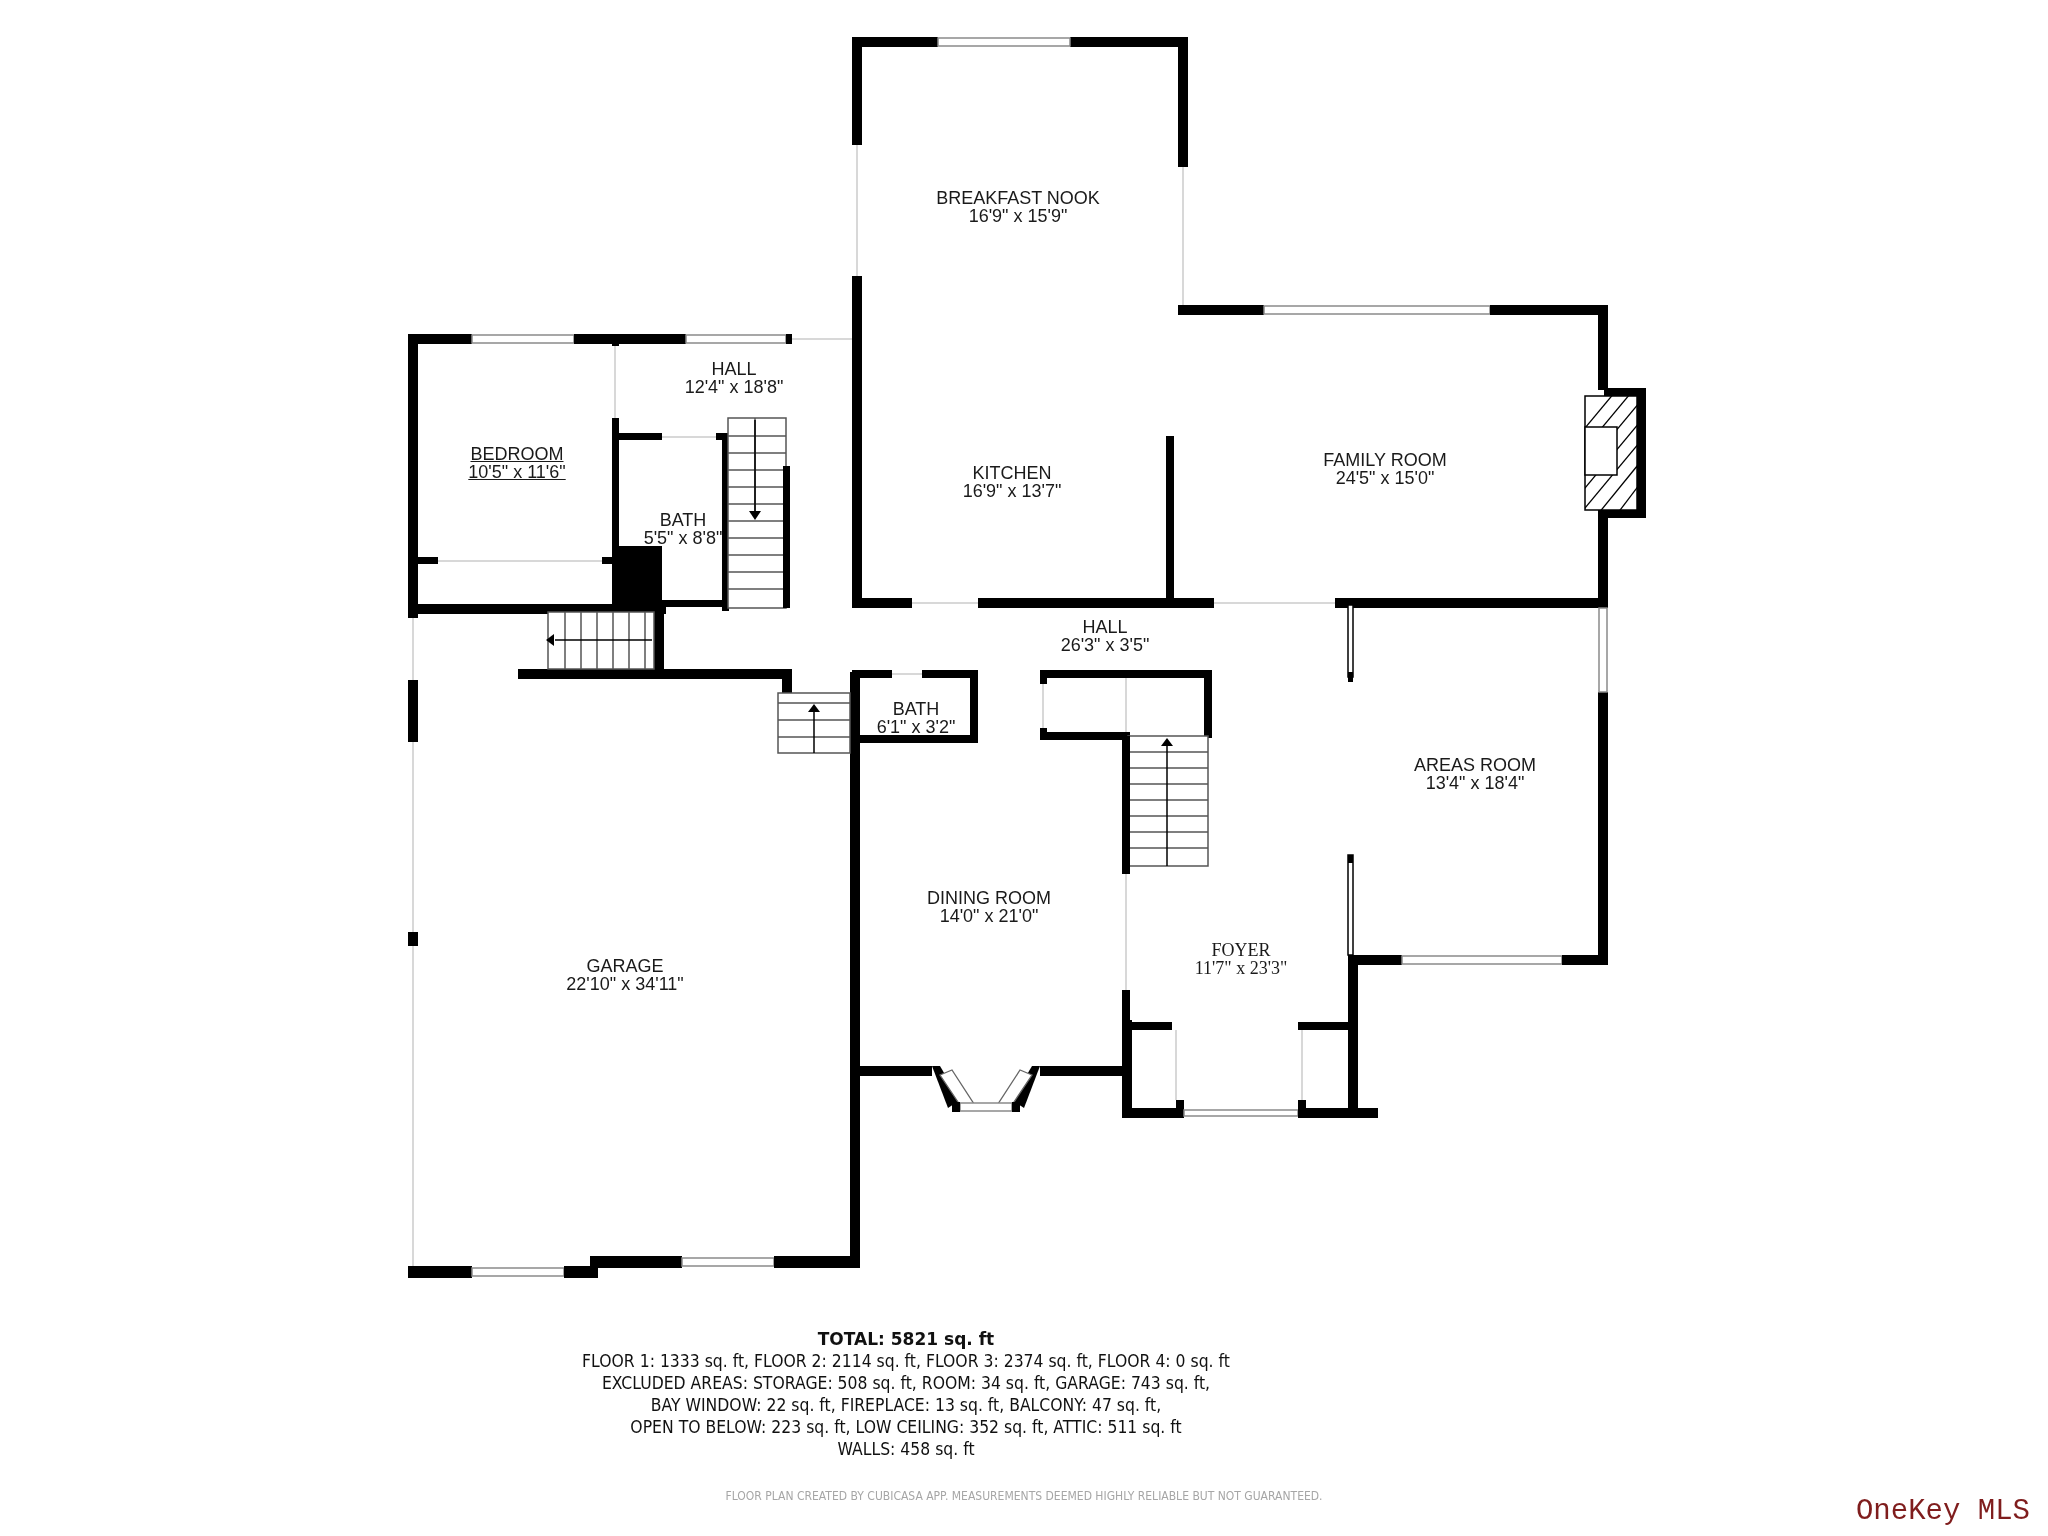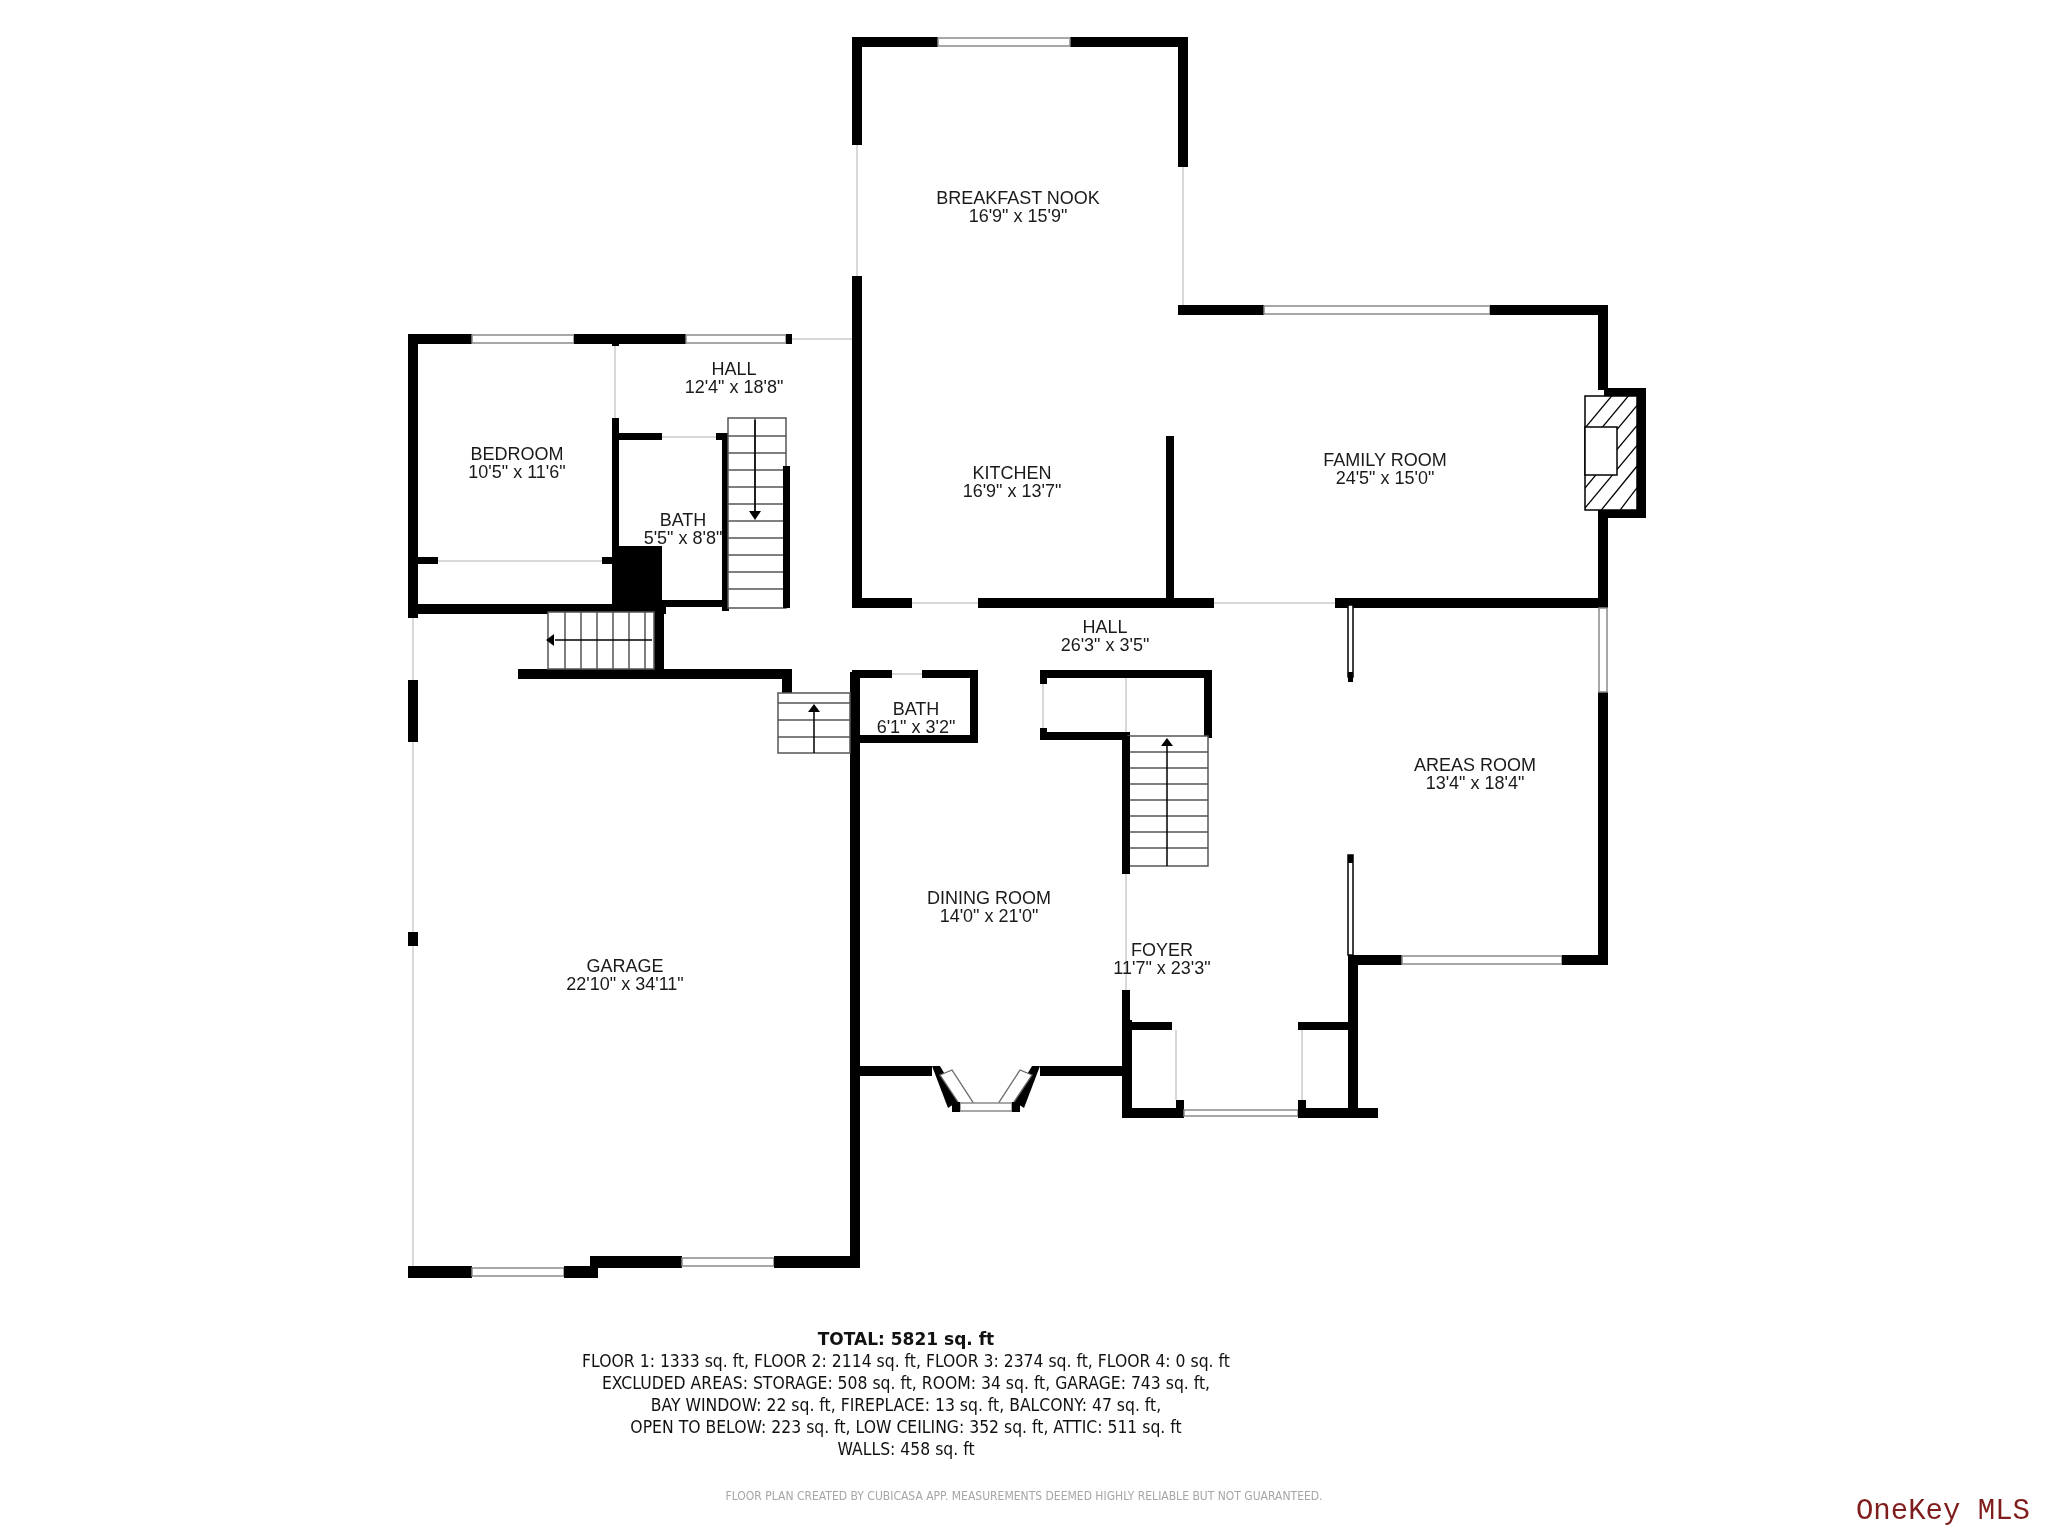--- a/index.html
+++ b/index.html
@@ -245,21 +245,21 @@
   <span class="dims">16'9" x 13'7"</span>
 </div>
 <div class="room-label" style="left:1385px; top:469px;">
   <span class="name">FAMILY ROOM</span>
   <span class="dims">24'5" x 15'0"</span>
 </div>
 <div class="room-label" style="left:734px; top:378px;">
   <span class="name">HALL</span>
   <span class="dims">12'4" x 18'8"</span>
 </div>
-<div class="room-label" style="left:517px; top:463px;">
+<div class="room-label" style="left:517px; top:463px;text-decoration:underline;">
   <span class="name">BEDROOM</span>
   <span class="dims">10'5" x 11'6"</span>
 </div>
 <div class="room-label" style="left:683px; top:529px;">
   <span class="name">BATH</span>
   <span class="dims">5'5" x 8'8"</span>
 </div>
 <div class="room-label" style="left:1105px; top:636px;">
   <span class="name">HALL</span>
   <span class="dims">26'3" x 3'5"</span>
@@ -269,21 +269,21 @@
   <span class="dims">6'1" x 3'2"</span>
 </div>
 <div class="room-label" style="left:1475px; top:774px;">
   <span class="name">AREAS ROOM</span>
   <span class="dims">13'4" x 18'4"</span>
 </div>
 <div class="room-label" style="left:989px; top:907px;">
   <span class="name">DINING ROOM</span>
   <span class="dims">14'0" x 21'0"</span>
 </div>
-<div class="room-label" style="left:1162px; top:959px;">
+<div class="room-label" style="left:1241px; top:959px;font-family:Liberation Serif, serif;">
   <span class="name">FOYER</span>
   <span class="dims">11'7" x 23'3"</span>
 </div>
 <div class="room-label" style="left:625px; top:975px;">
   <span class="name">GARAGE</span>
   <span class="dims">22'10" x 34'11"</span>
 </div>
 
 <div id="summary">
   <span class="total">TOTAL: 5821 sq. ft</span>

